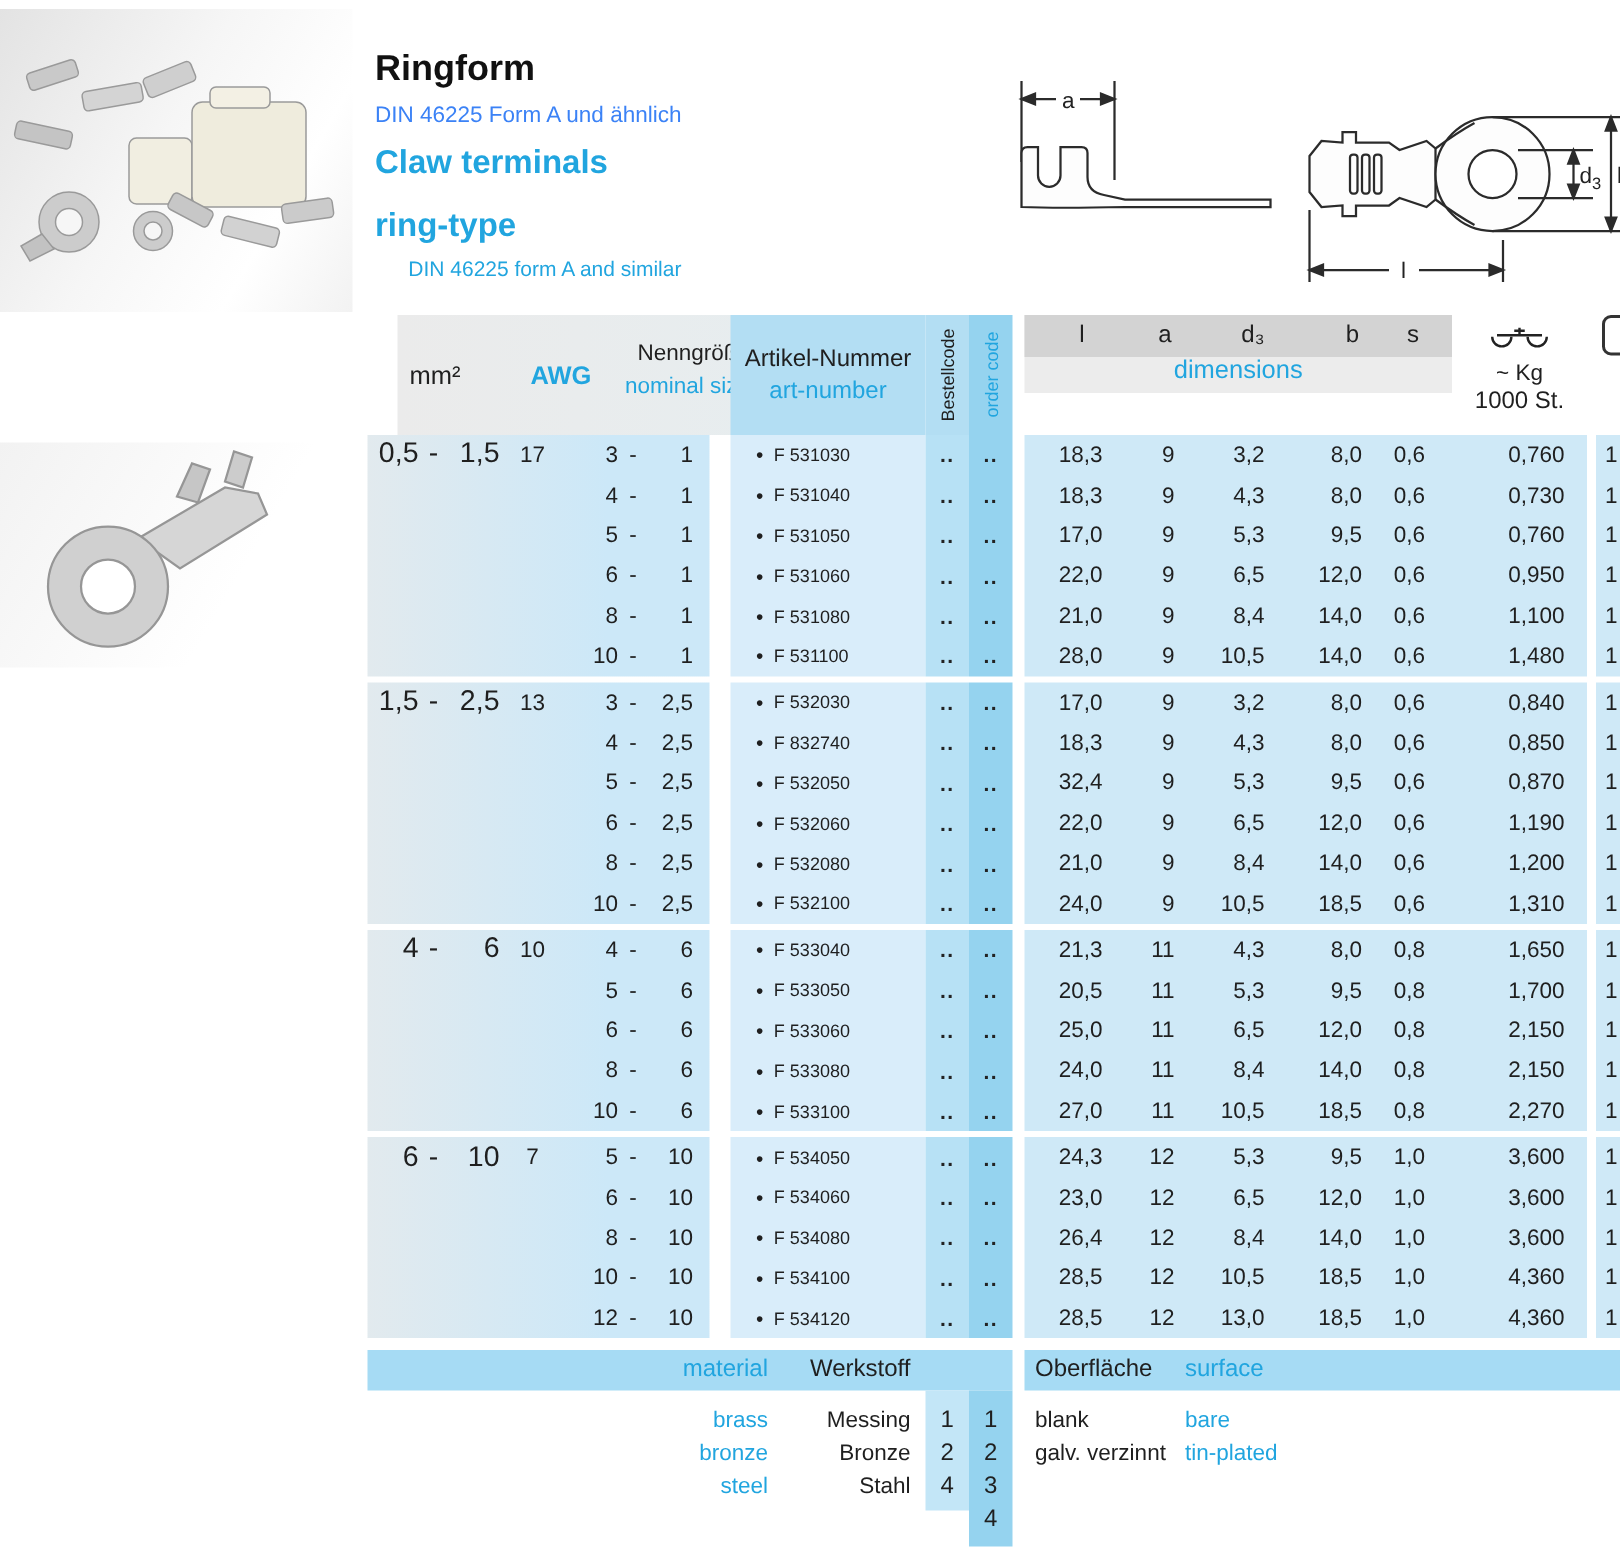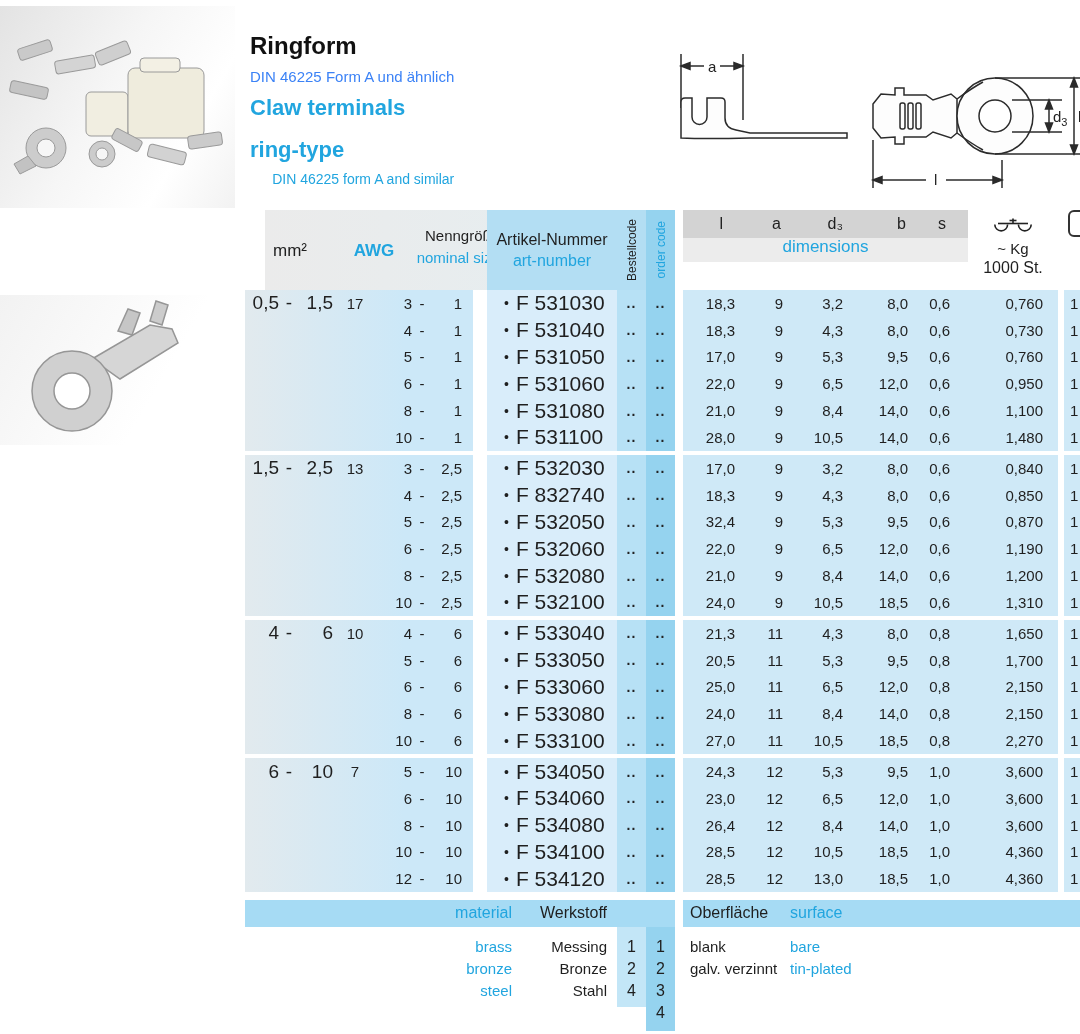--- a/index.html
+++ b/index.html
@@ -61,21 +61,21 @@
   .g-left { left:245px; width:228px; background:linear-gradient(90deg,var(--left_grad1) 0%,var(--left_grad2) 70%); }
   .g-mm2 { position:absolute; left:4px; top:0; height:26.8px; display:flex; align-items:center; font-size:19px; }
   .g-mm2 .mf { width:30px; text-align:right; } .g-mm2 .md { width:20px; text-align:center; } .g-mm2 .mt { width:34px; text-align:right; }
   .g-awg { position:absolute; left:88px; top:0; width:44px; height:26.8px; display:flex; align-items:center; justify-content:center; font-size:15px; }
   .g-noms { position:absolute; right:11px; top:0; }
   .nom { height:26.8px; display:flex; align-items:center; font-size:15px; }
   .nom .ns { width:26px; text-align:right; } .nom .nd { width:20px; text-align:center; } .nom .nv { width:30px; text-align:right; }
   .g-art { left:487px; width:130px; background:var(--art_blue); }
   .art-row { height:26.8px; display:flex; align-items:center; padding-left:17px; }
   .art-row .bullet { font-size:14px; margin-right:7px; }
-  .art-row .art-no { font-size:21px; }
+  .art-row .art-no { font-size:12px; }
   .g-code { width:29px; }
   .g-c1 { left:617px; background:var(--code1_blue); }
   .g-c2 { left:646px; background:var(--code2_blue); }
   .dots { display:flex; height:26.8px; align-items:center; justify-content:center;
     font-size:14px; font-weight:bold; letter-spacing:1px; color:#222; }
   .g-dims { left:683px; width:375px; background:var(--row_blue); }
   .dim-row { display:flex; height:26.8px; align-items:center; font-size:15px; }
   .dim-row span { text-align:right; }
   .dcol.c0{width:52px;} .dcol.c1{width:48px;} .dcol.c2{width:60px;}
   .dcol.c3{width:65px;} .dcol.c4{width:42px;} .dcol.c5{width:93px;}

